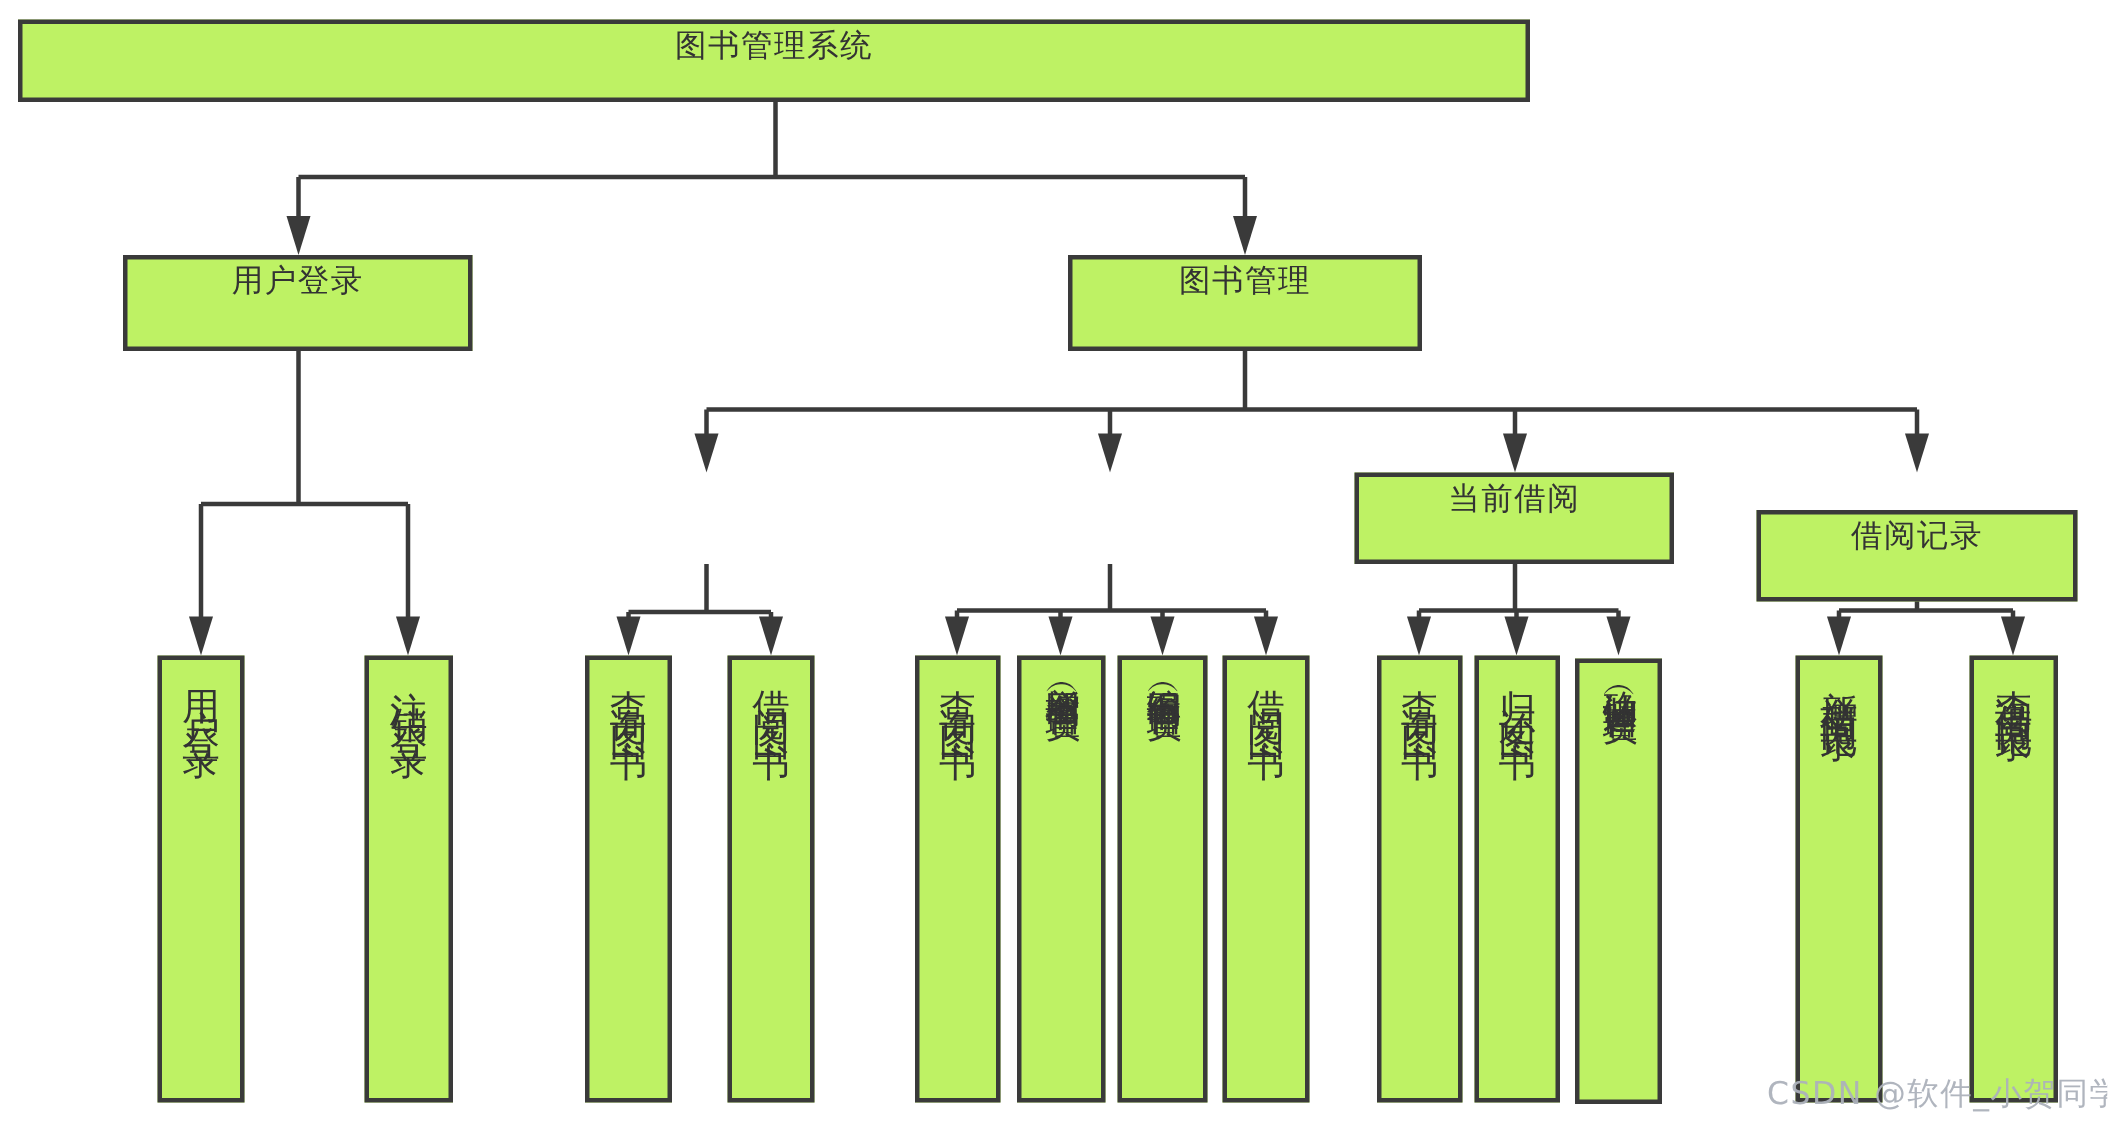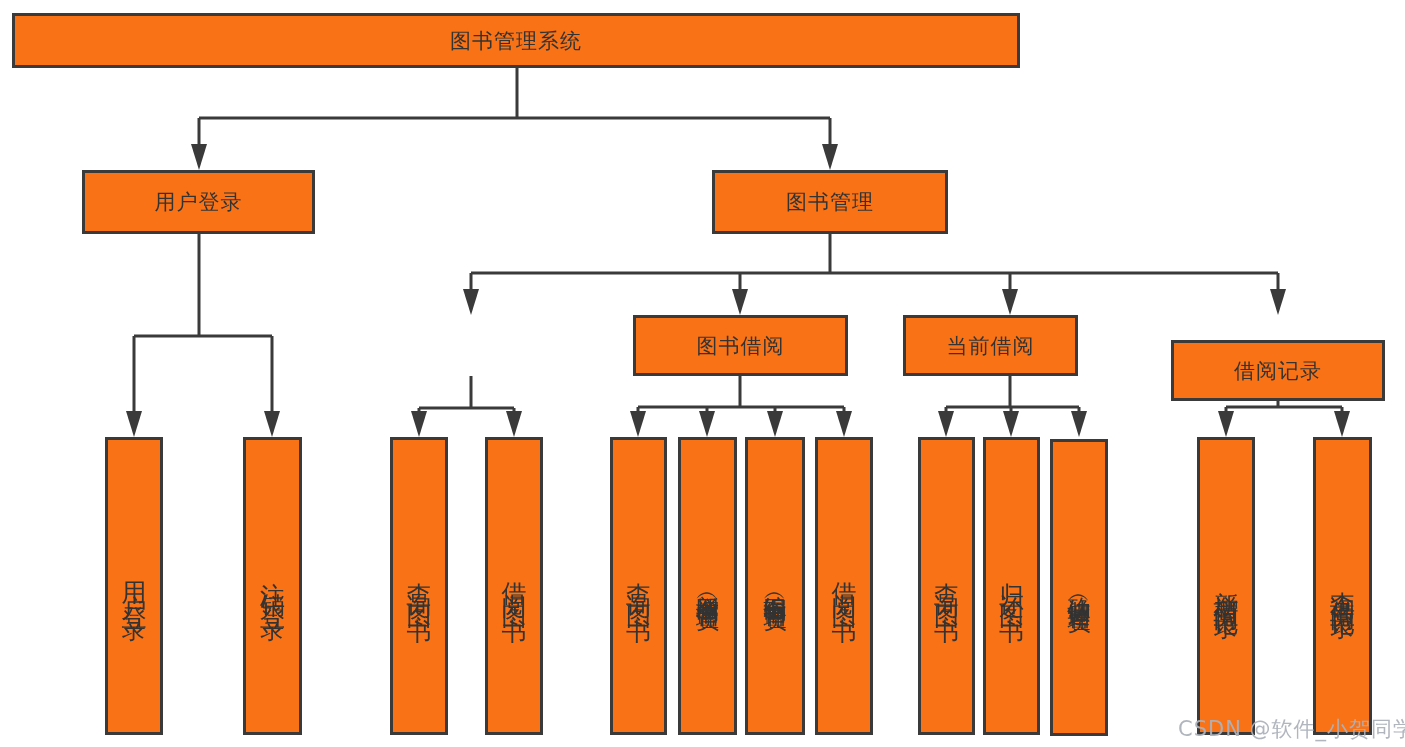--- a/index.html
+++ b/index.html
@@ -23,23 +23,23 @@
     fill: none;
   }
   svg.connectors polygon {
     fill: #3a3a3a;
     stroke: none;
   }
   .node {
     position: absolute;
     box-sizing: border-box;
     border: 3px solid #3a3a3a;
-    background: #f97316;
+    background: #bef264;
     display: flex;
-    align-items: center;
+    align-items: flex-start;
     justify-content: center;
   }
   .hlabel {
     font-size: 21px;
     letter-spacing: 1px;
     color: #333333;
     white-space: nowrap;
   }
   .leaf .vlabel {
     writing-mode: vertical-rl;
@@ -113,24 +113,21 @@
     <span class="hlabel">图书管理系统</span>
   </div>
 
   <div class="node" style="left:82px; top:170px; width:233px; height:64px;">
     <span class="hlabel">用户登录</span>
   </div>
   <div class="node" style="left:712px; top:170px; width:236px; height:64px;font-family:Liberation Serif, serif;">
     <span class="hlabel">图书管理</span>
   </div>
 
-  <div class="node" style="left:633px; top:315px; width:215px; height:61px;">
-    <span class="hlabel">图书借阅</span>
-  </div>
-  <div class="node" style="left:903px; top:315px; width:175px; height:61px;">
+  <div class="node" style="left:903px; top:315px; width:213px; height:61px;">
     <span class="hlabel">当前借阅</span>
   </div>
   <div class="node" style="left:1171px; top:315px; width:214px; height:61px;margin-top:25px;">
     <span class="hlabel">借阅记录</span>
   </div>
 
   <div class="node leaf" style="left:105px; top:437px; width:58px; height:298px;">
     <span class="vlabel v4">用户登录</span>
   </div>
   <div class="node leaf" style="left:243px; top:437px; width:59px; height:298px;">

